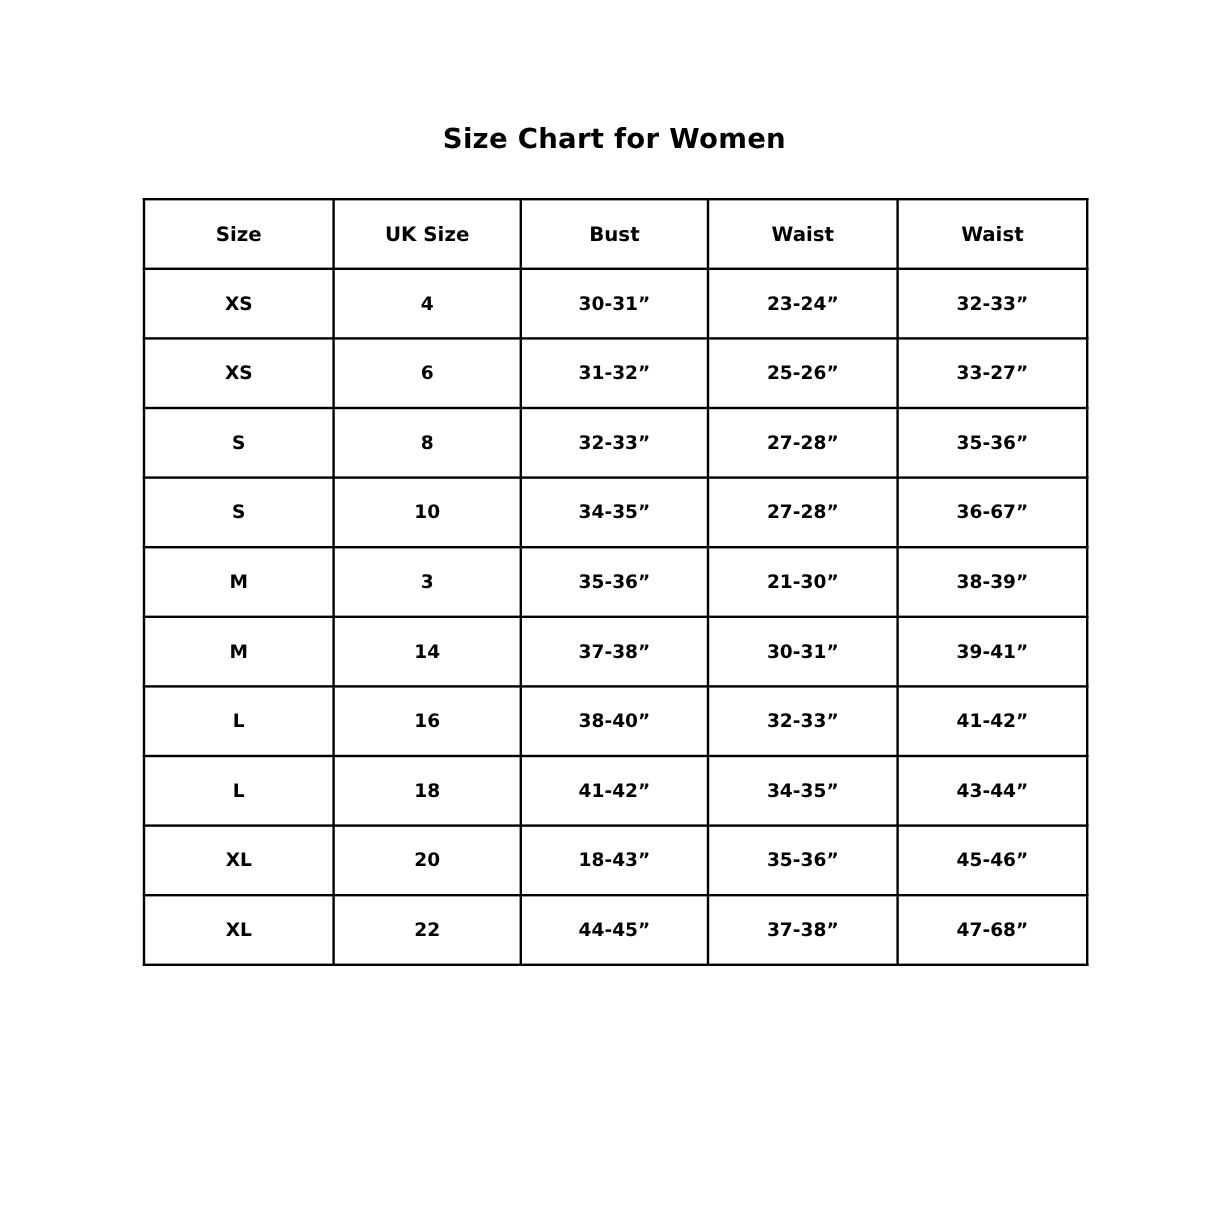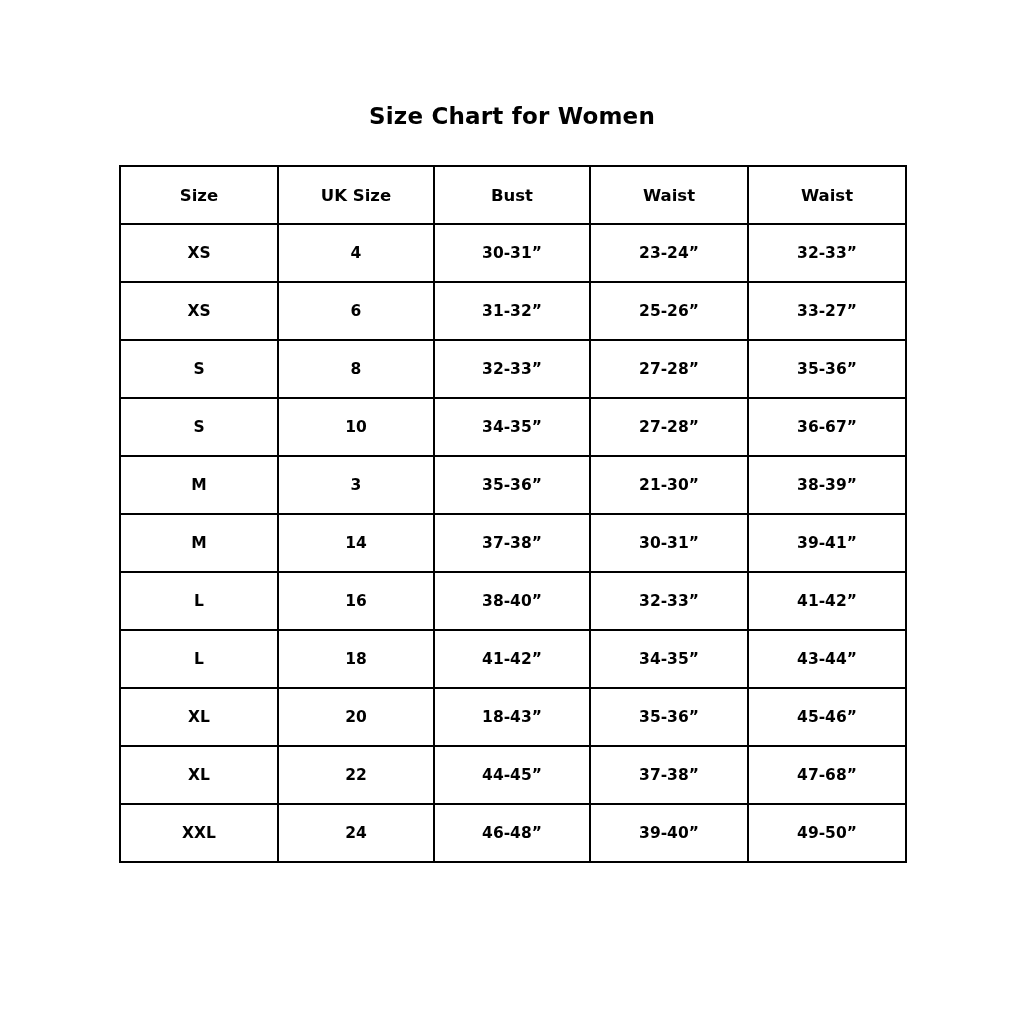--- a/index.html
+++ b/index.html
@@ -151,24 +151,17 @@
             <td>35-36”</td>
             <td>45-46”</td>
           </tr>
           <tr>
             <td>XL</td>
             <td>22</td>
             <td>44-45”</td>
             <td>37-38”</td>
             <td>47-68”</td>
           </tr>
-          <tr>
-            <td>XXL</td>
-            <td>24</td>
-            <td>46-48”</td>
-            <td>39-40”</td>
-            <td>49-50”</td>
-          </tr>
         </tbody>
     </table>
   </div>
 
 </div>
 
 </body></html>

